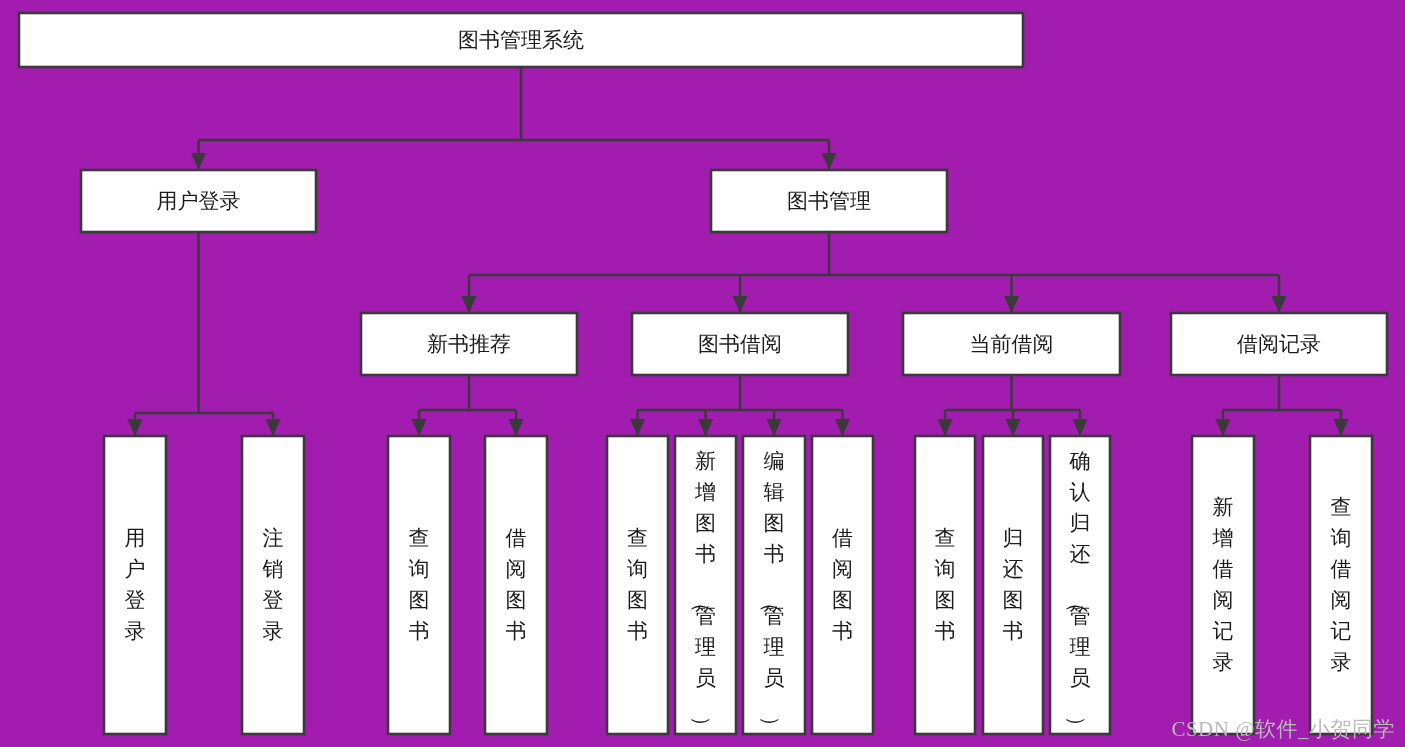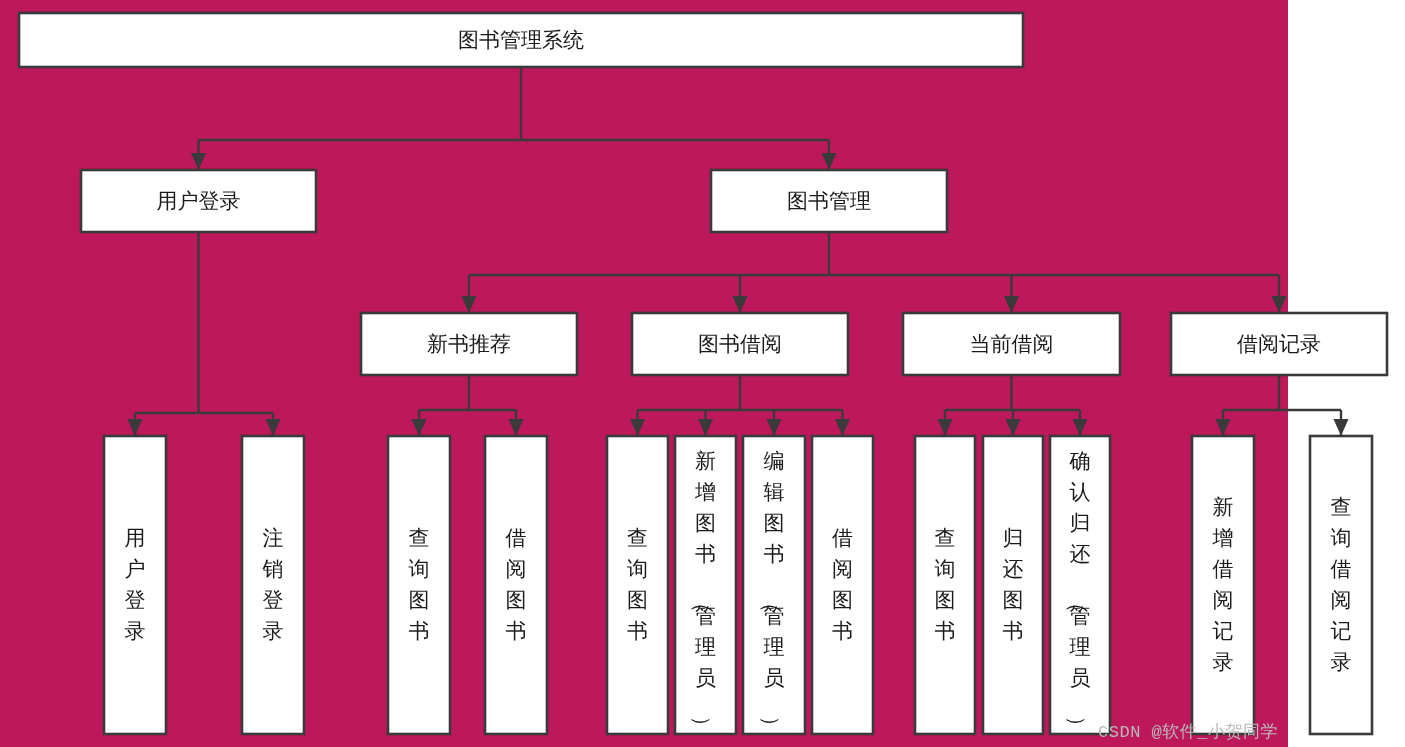--- a/index.html
+++ b/index.html
@@ -8,23 +8,23 @@
     background: #ffffff;
   }
   body {
     width: 1405px;
     height: 747px;
     overflow: hidden;
     font-family: "DejaVu Sans", "Liberation Sans", sans-serif;
   }
   #diagram-root {
     position: relative;
-    width: 1288px;
+    width: 1405px;
     height: 747px;
-    background: #be185d;
+    background: #a21caf;
   }
   svg#tree-svg {
     position: absolute;
     top: 0;
     left: 0;
     width: 1405px;
     height: 747px;
     display: block;
   }
   .node-box {
@@ -52,22 +52,22 @@
   .node-label-v {
     font-family: "DejaVu Sans", "Liberation Sans", sans-serif;
     font-size: 21px;
     fill: #1b1b1b;
     text-anchor: middle;
   }
   .watermark {
     position: absolute;
     right: 10px;
     bottom: 4px;
-    font-family: Liberation Mono, monospace;
-    font-size: 17px;
+    font-family: Liberation Serif, serif;
+    font-size: 21px;
     color: #b9b9b9;
     white-space: nowrap;
     letter-spacing: 0.5px;
     user-select: none;
   }
 </style>
 </head>
 <body>
 
 <div id="diagram-root">

